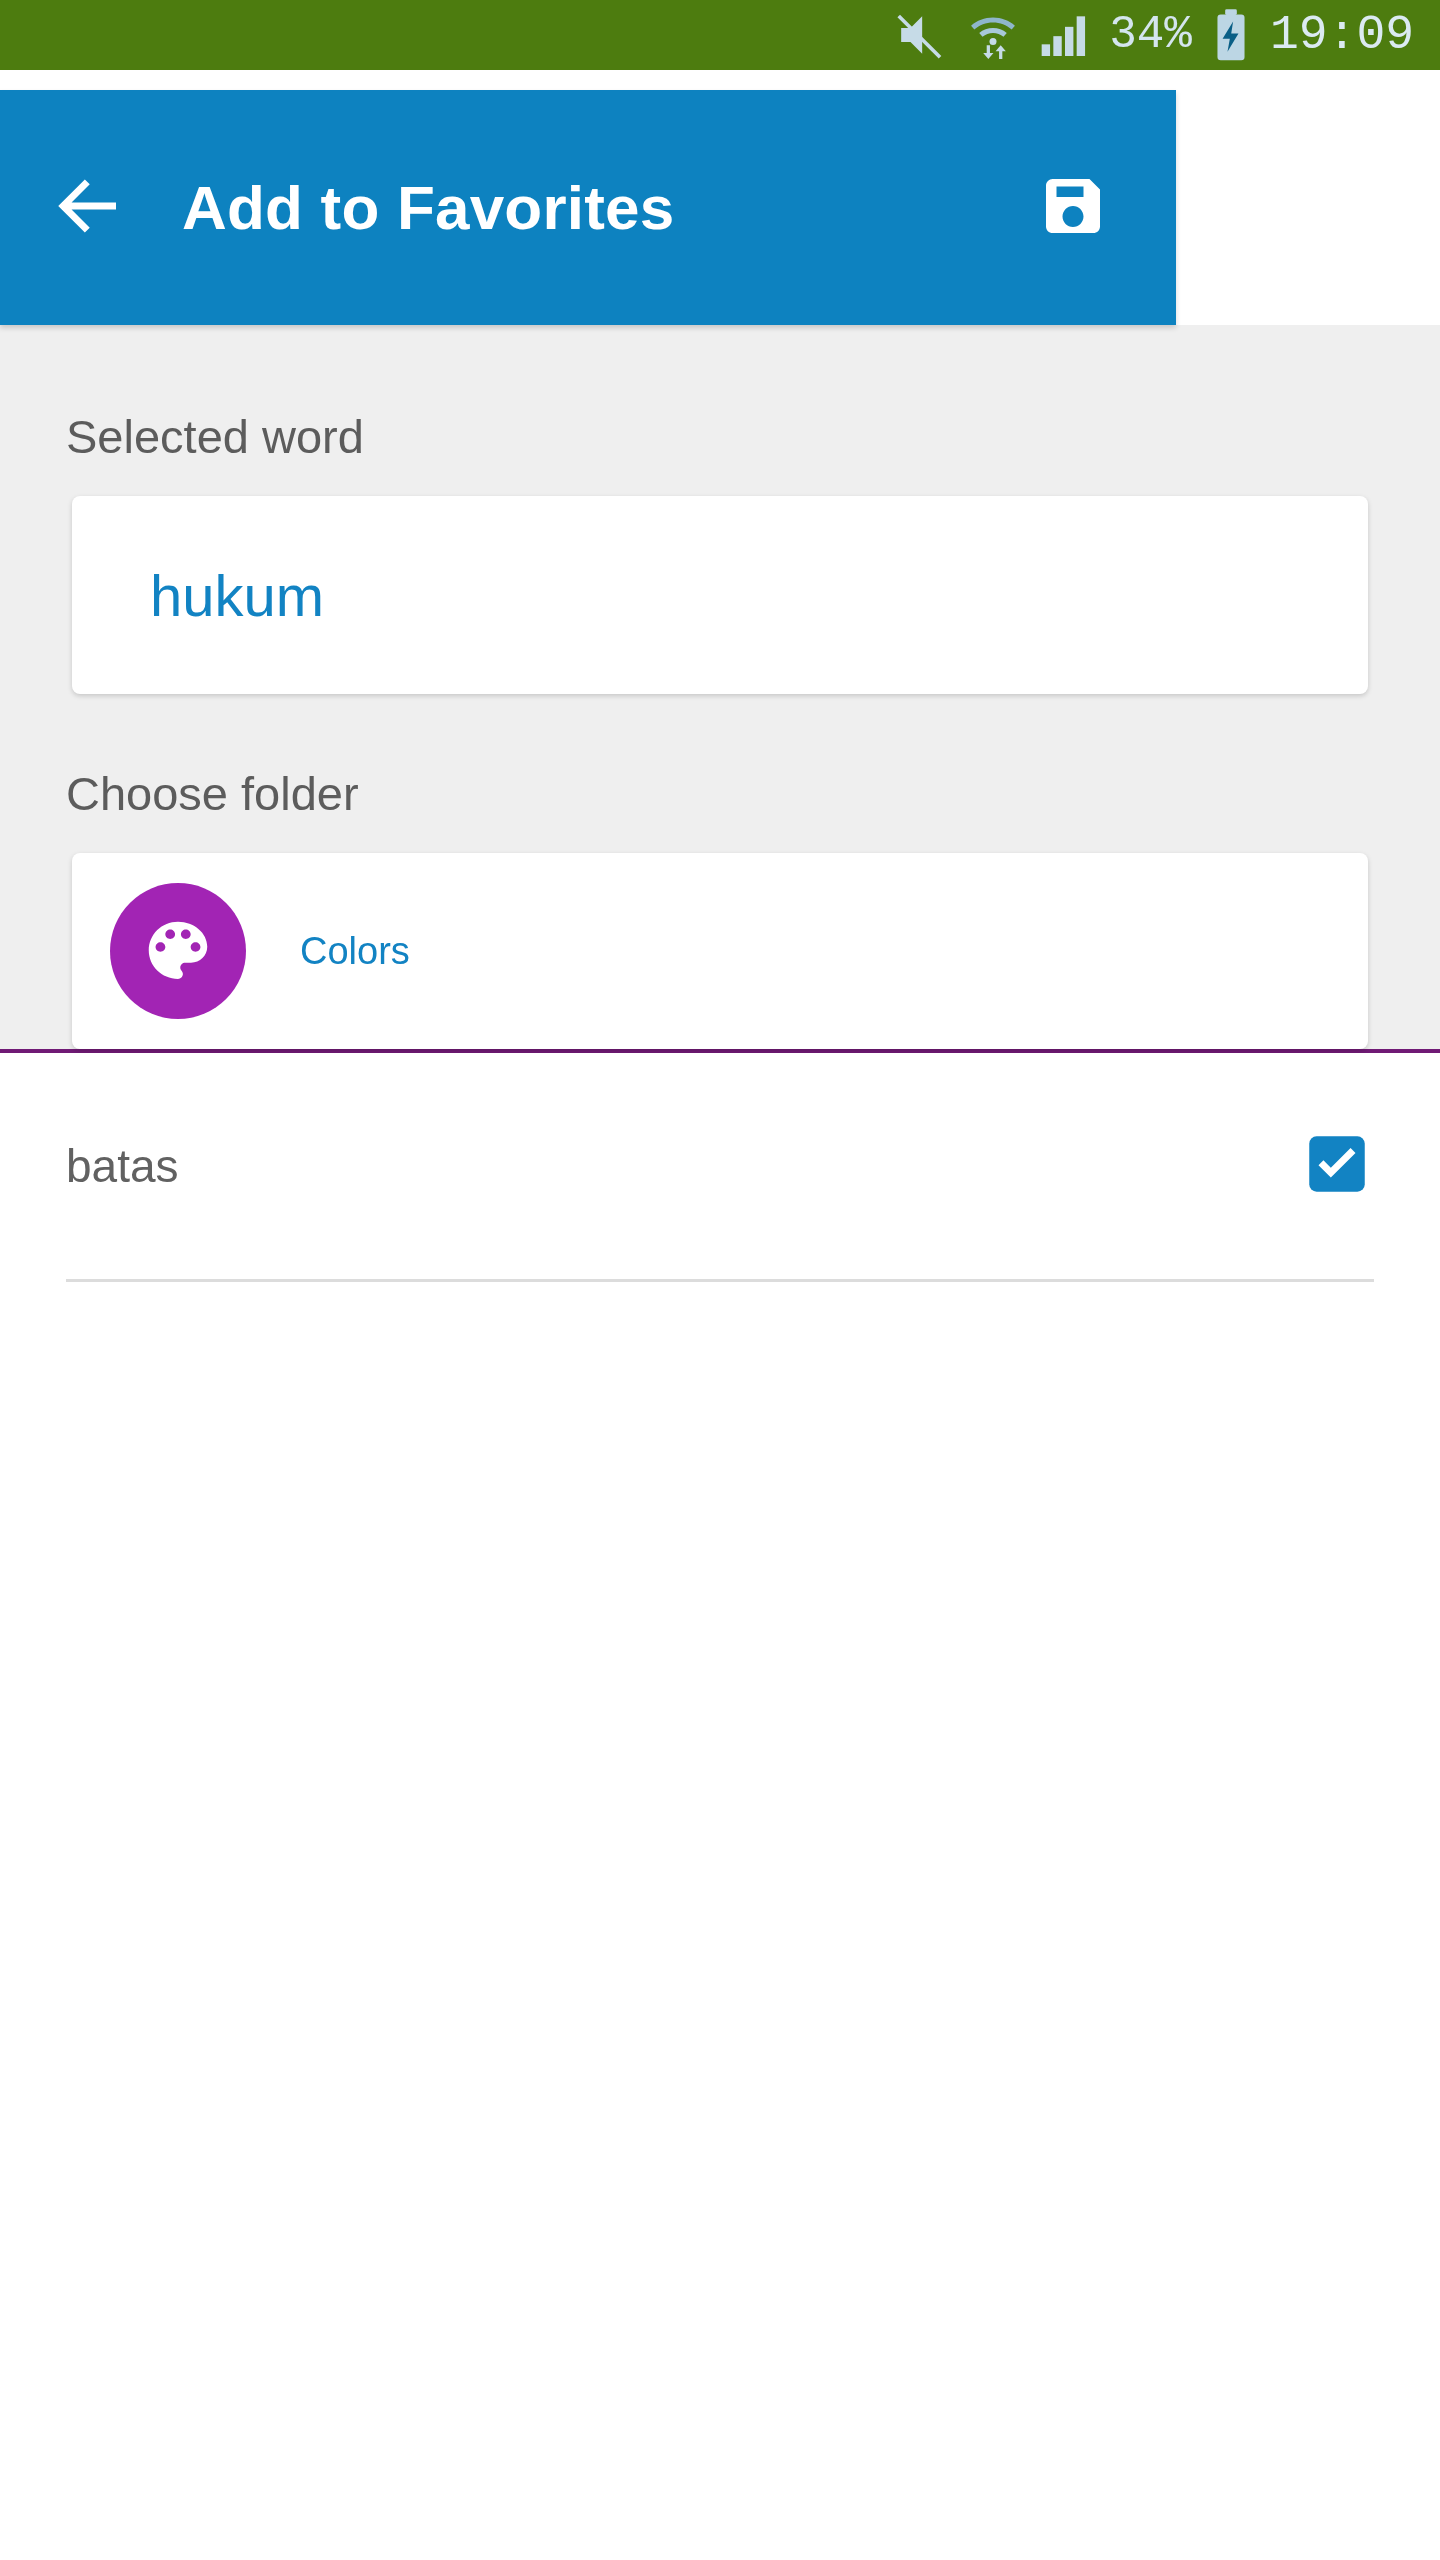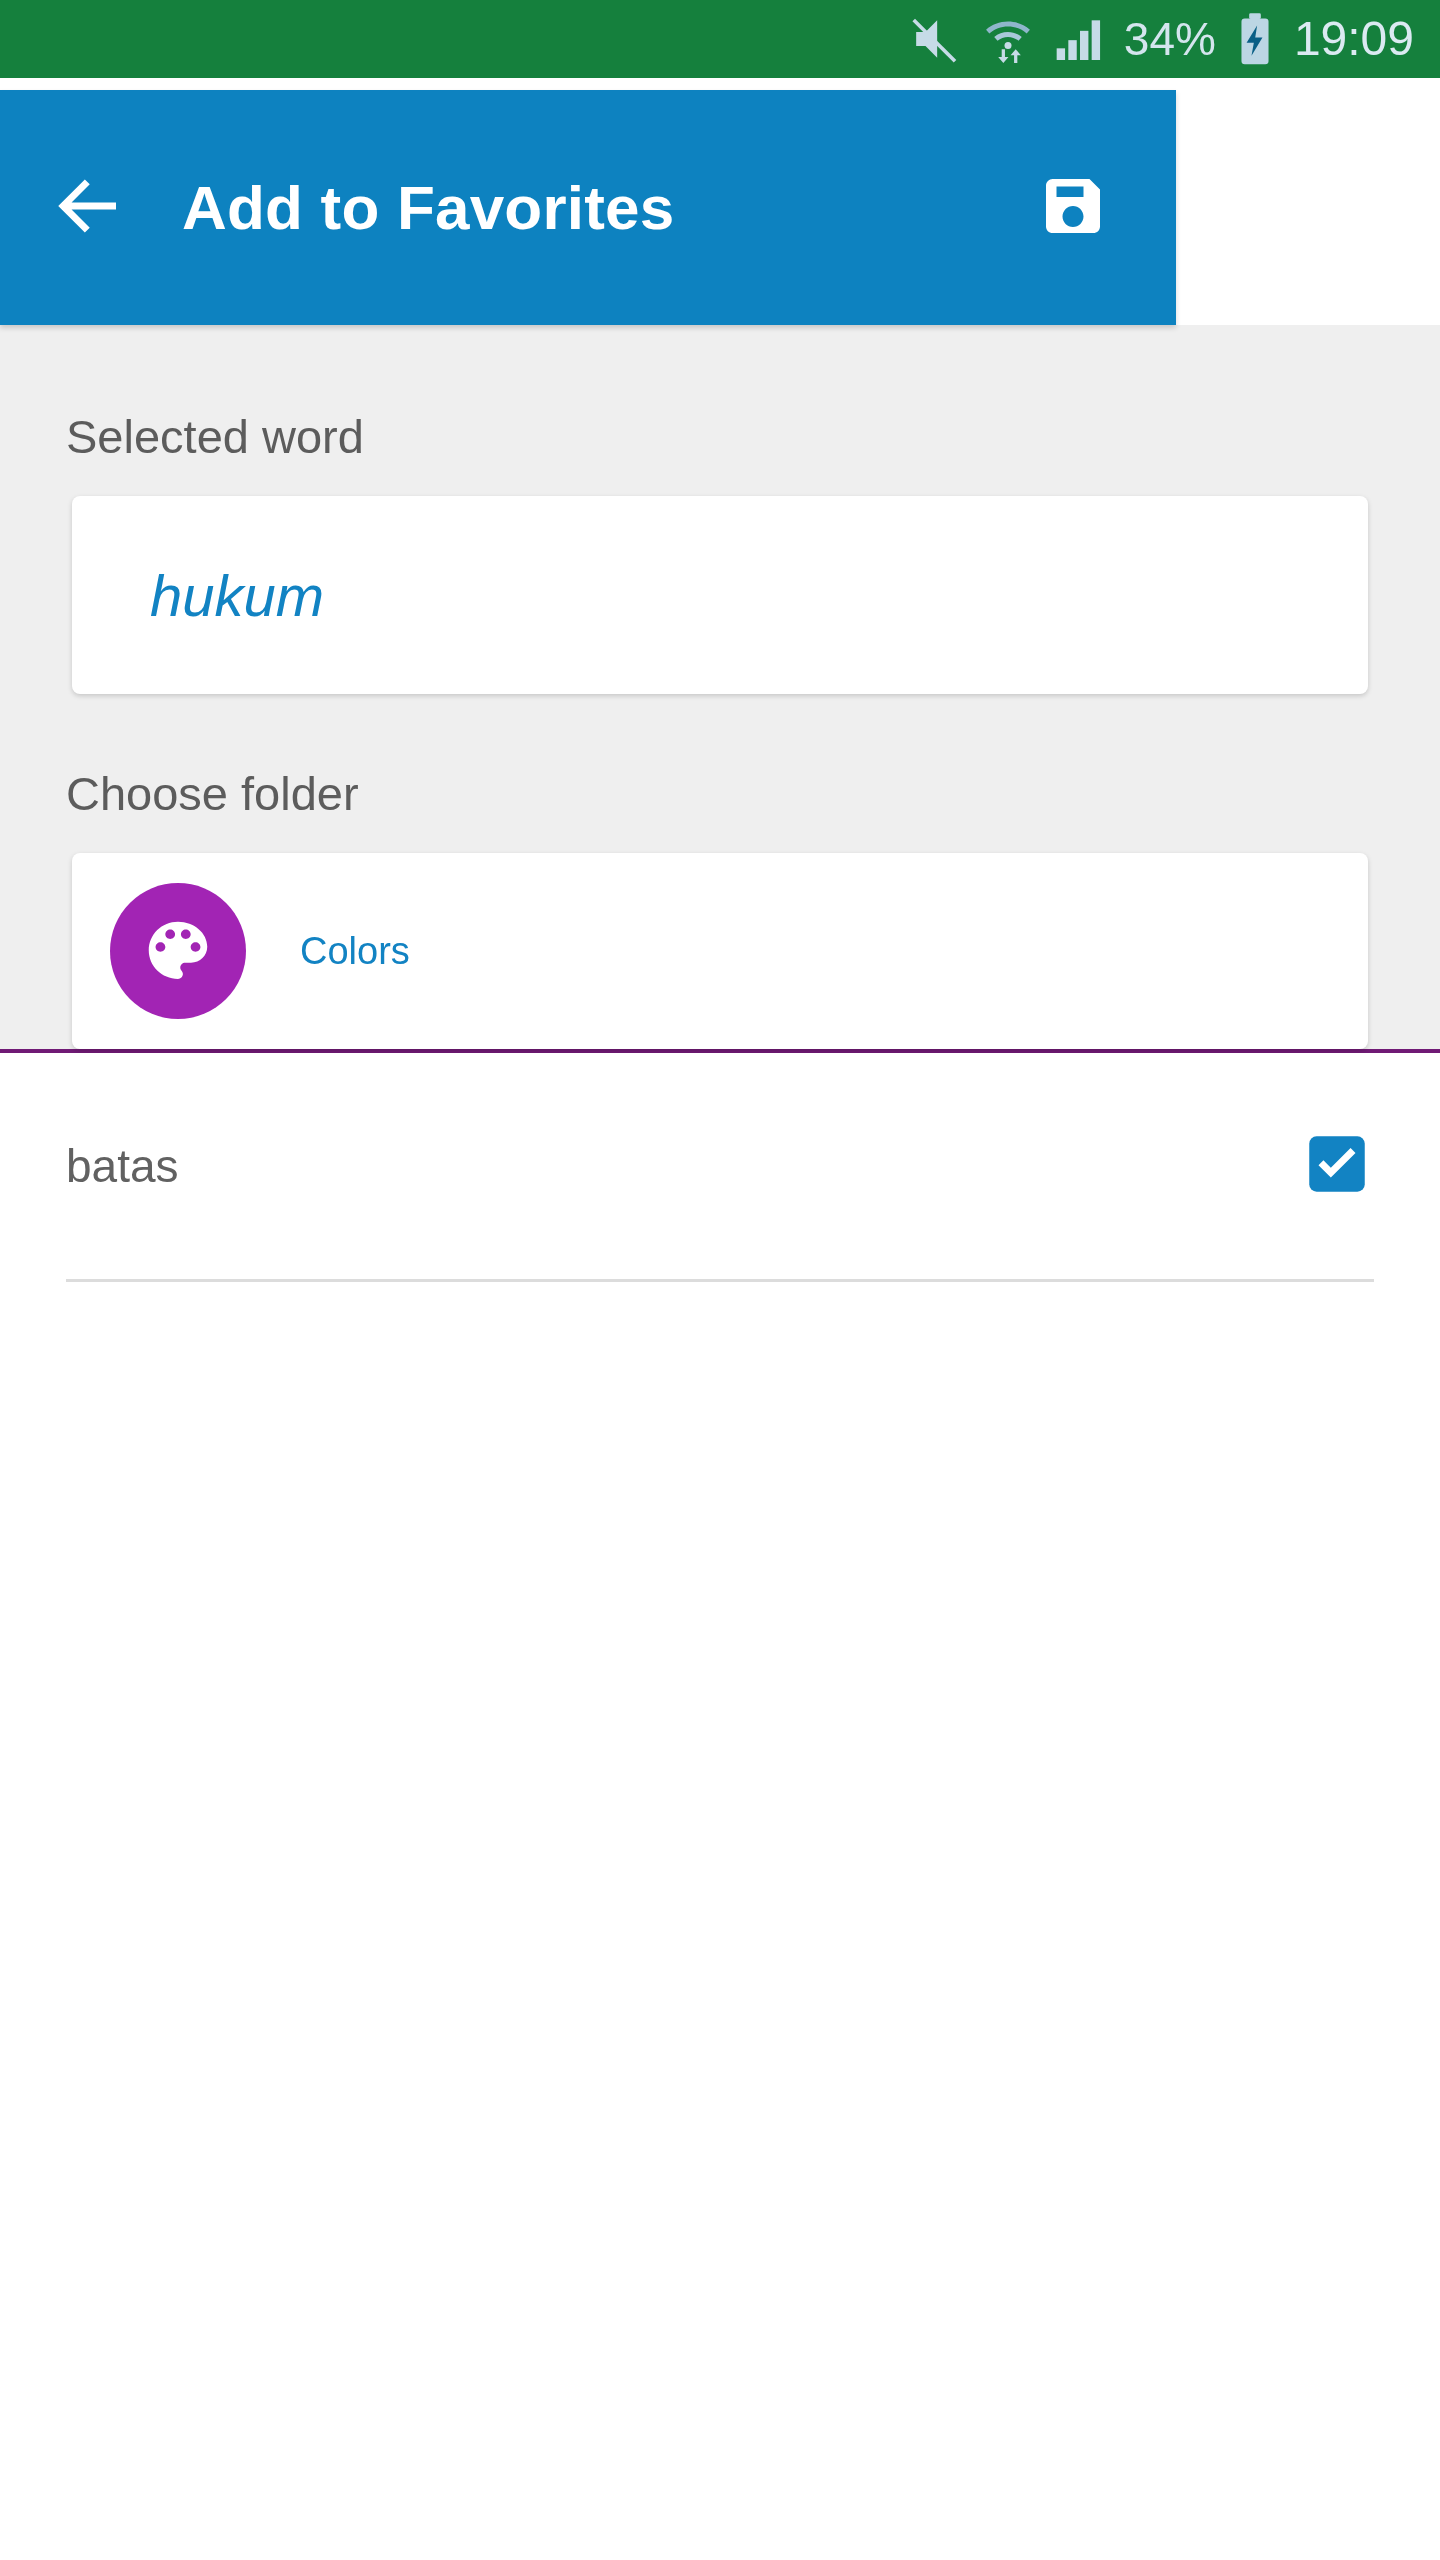--- a/index.html
+++ b/index.html
@@ -12,27 +12,28 @@
     background: #ffffff;
     font-family: "Liberation Sans", sans-serif;
     overflow: hidden;
   }
 
   
   .status-bar {
     position: absolute;
     top: 0; left: 0;
     width: 1440px;
-    height: 78px;
-    background: #15803d;
+    height: 70px;
+    background: #4d7c0f;
     display: flex;
     align-items: center;
     justify-content: flex-end;
     padding-right: 26px;
     box-sizing: border-box;
+    font-family: Liberation Mono, monospace;
   }
   .status-icons {
     display: flex;
     align-items: center;
     gap: 16px;
   }
   .sb-icon {
     display: block;
     line-height: 0;
   }
@@ -132,21 +133,20 @@
     border-radius: 8px;
     box-shadow: 0 2px 5px rgba(0,0,0,0.17);
     box-sizing: border-box;
   }
   .card-word {
     height: 198px;
     display: flex;
     align-items: center;
     padding-left: 78px;
     cursor: text;
-    font-style: italic;
   }
   .word-value {
     color: #1283c3;
     font-size: 58px;
     font-weight: 400;
     white-space: nowrap;
   }
 
   .card-folder {
     height: 196px;

